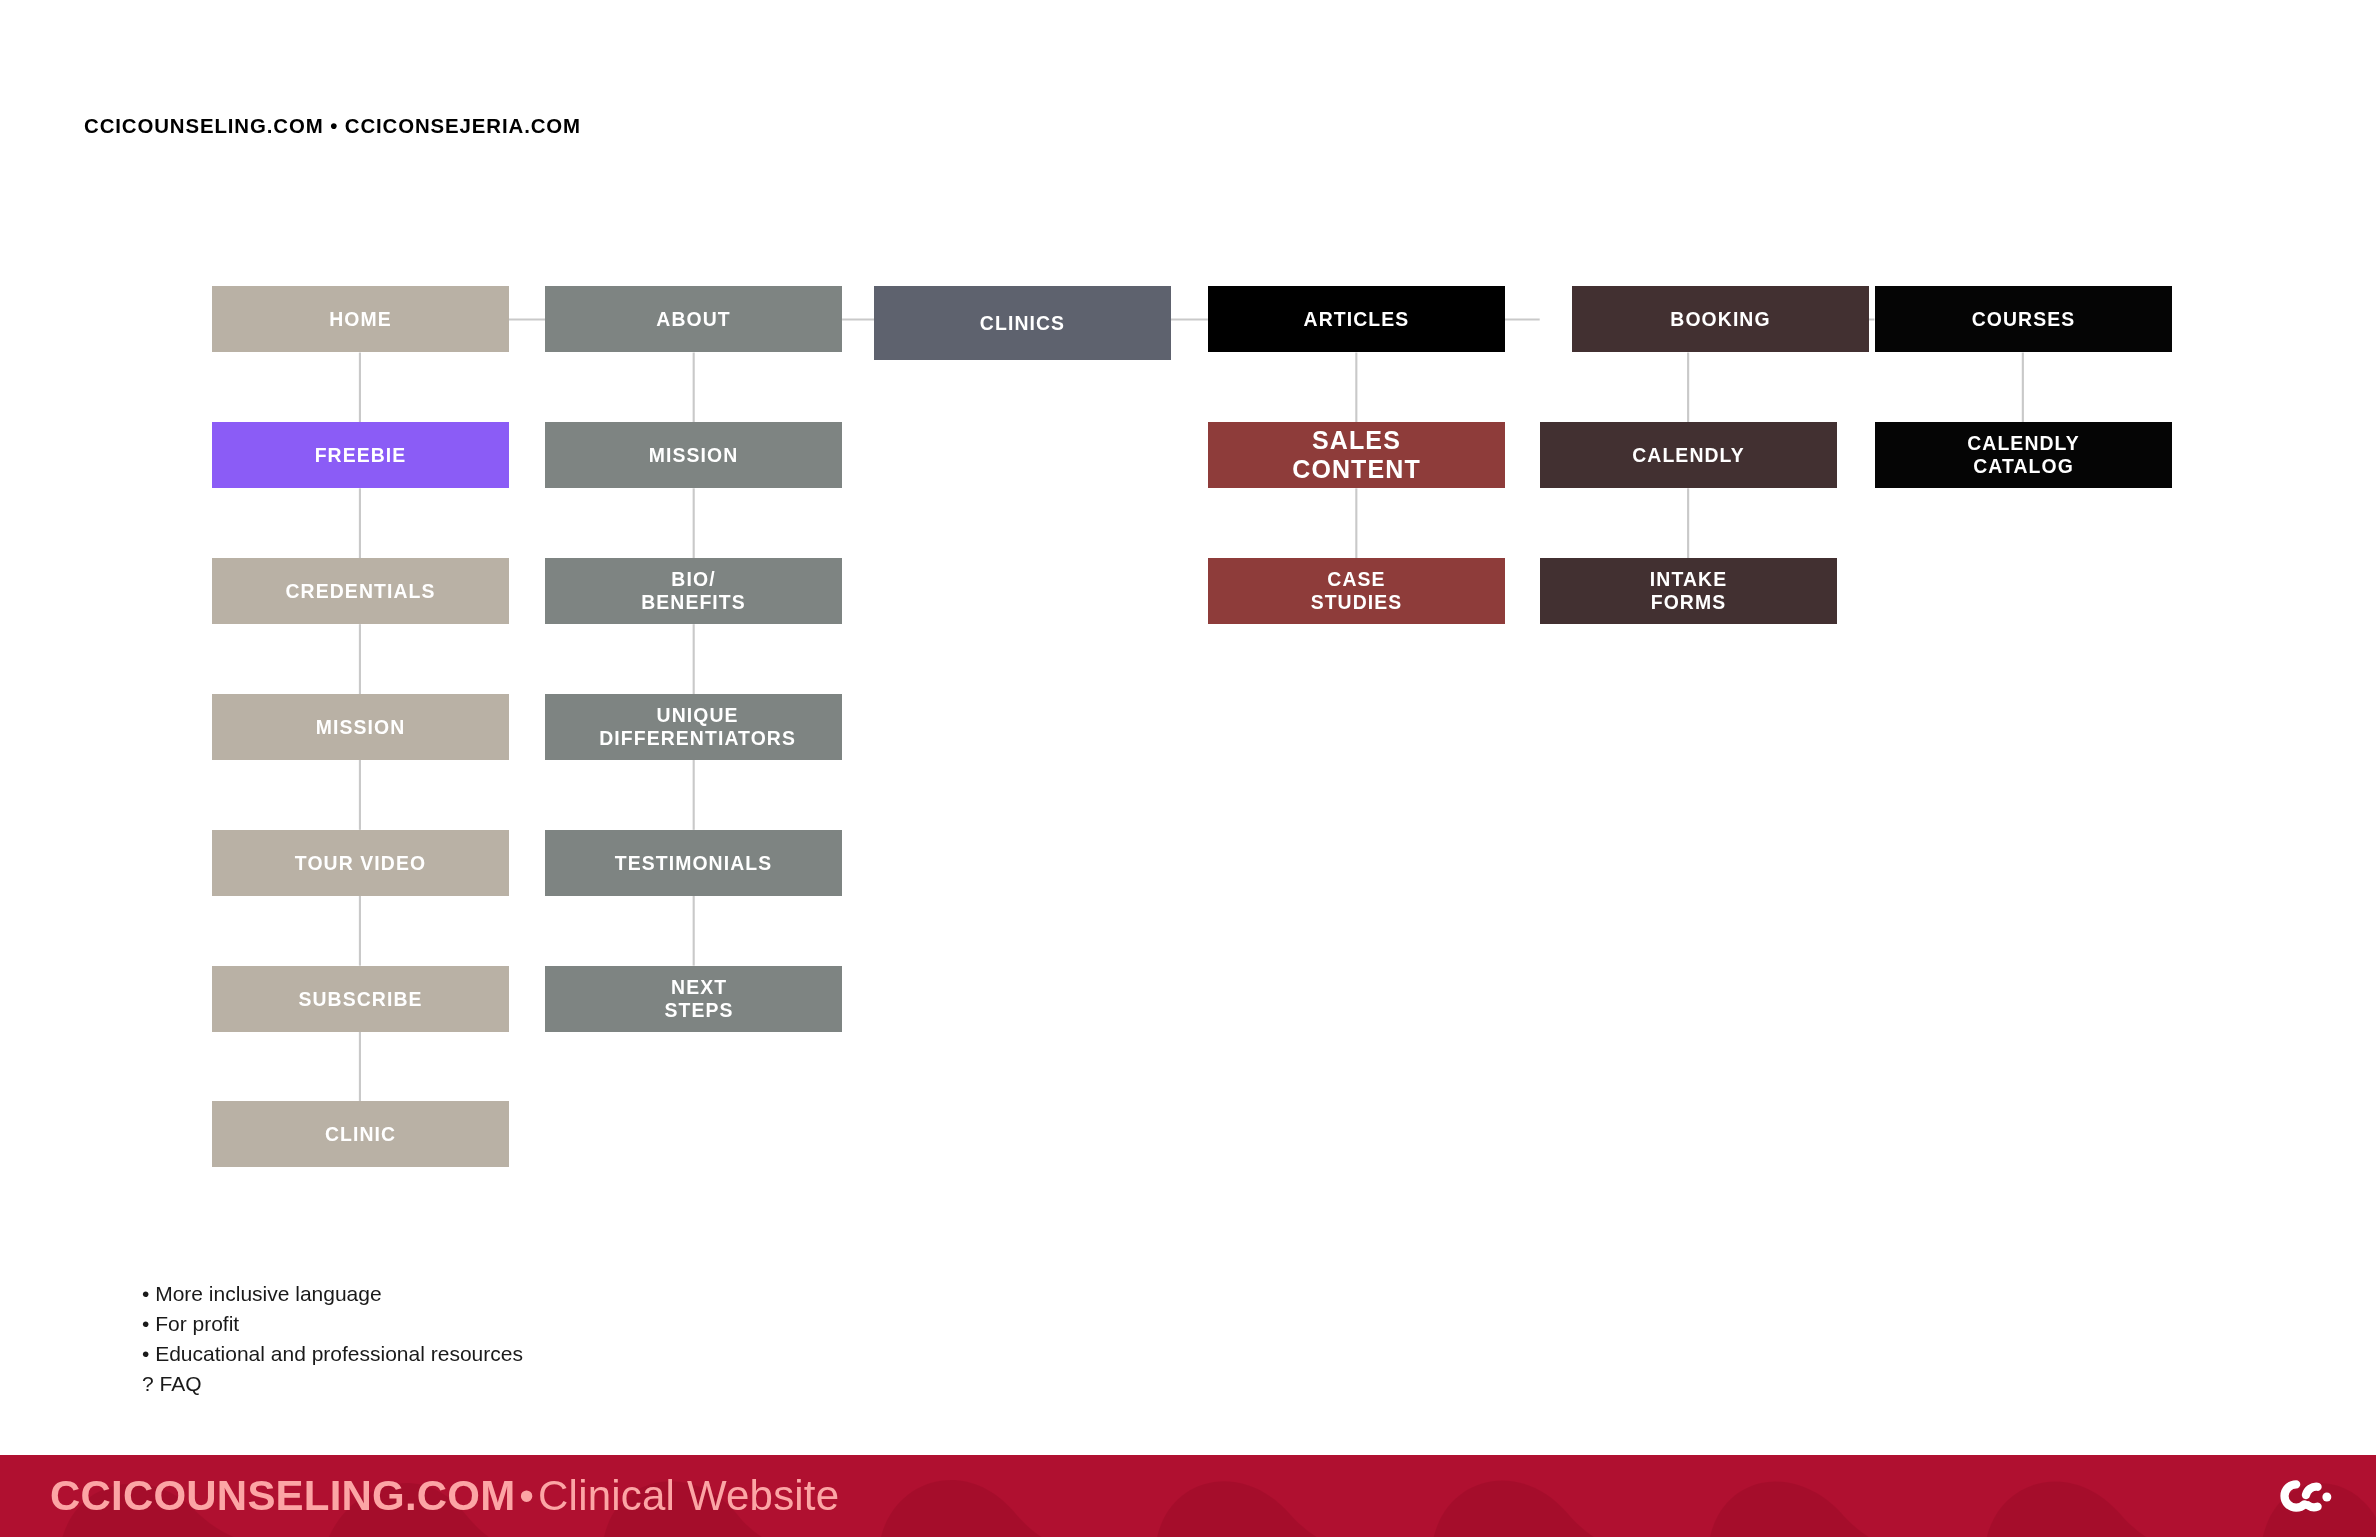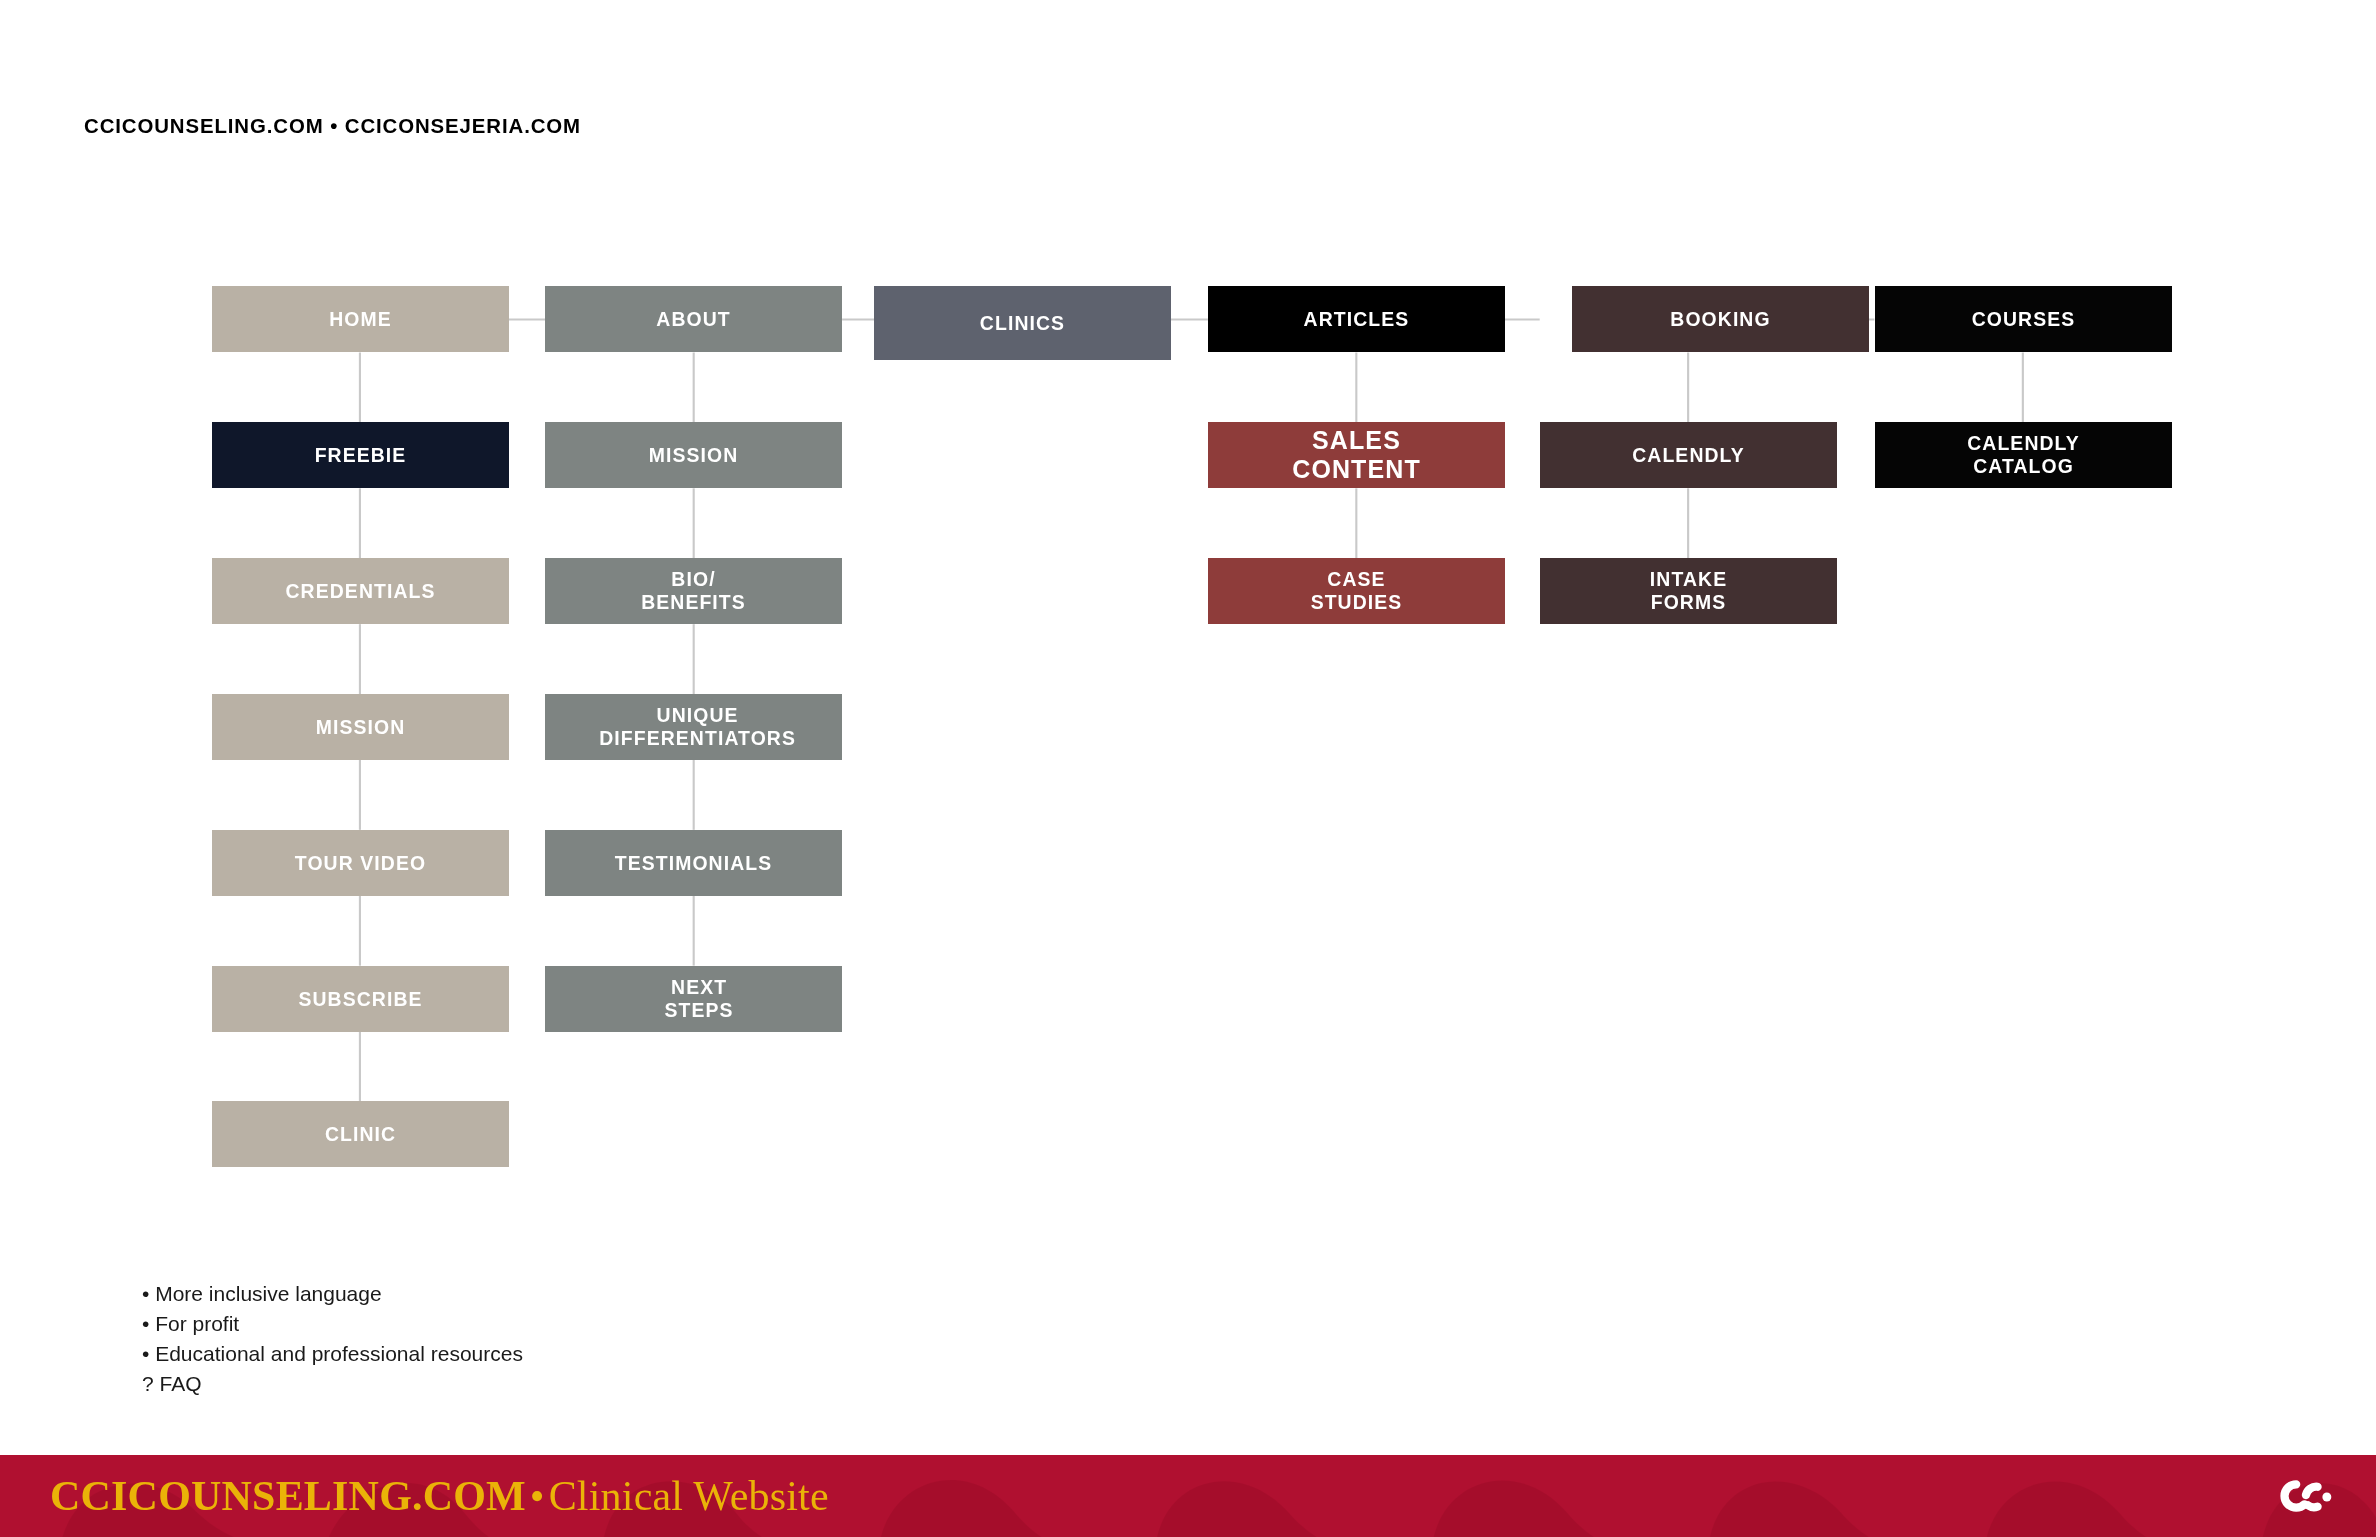--- a/index.html
+++ b/index.html
@@ -72,23 +72,23 @@
   #footer-watermark {
     position:absolute;
     left:0; top:-33px;
     width:100%; height:146px;
     opacity:0.5;
   }
   #footer-title {
     position:absolute;
     left:50px; top:50%;
     transform:translateY(-50%);
-    font-family:Liberation Serif, serif;
+    font-family:Liberation Sans, sans-serif;
     font-size:42px;
-    color:#eab308;
+    color:#fca5a5;
     white-space:nowrap;
     letter-spacing:0.2px;
   }
   #footer-title .b { font-weight:bold; }
   #footer-title .sep { font-weight:normal; padding:0 3.9px; }
   #footer-title .light { font-weight:normal; }
   #footer-logo {
     position:absolute;
     right:37px; top:50%;
     transform:translateY(-50%);
@@ -123,21 +123,21 @@
       <line x1="1207" y1="329" x2="1245" y2="329" stroke="#c9c9c9" stroke-width="2.2"></line>
       <line x1="1551" y1="329" x2="1587" y2="329" stroke="#c9c9c9" stroke-width="2.2"></line>
       <line x1="1893" y1="329" x2="1932" y2="329" stroke="#c9c9c9" stroke-width="2.2"></line>
     </svg>
   <div id="node-layer">
       <div class="node" style="left: 212px; top: 286px; width: 297px; height: 66px; background: rgb(185, 177, 165); font-size: 19.4px;">
         <div>
           <span>HOME</span>
         </div>
       </div>
-      <div class="node" style="left: 212px; top: 422px; width: 297px; height: 66px; background: #0f172a; font-size: 19.4px;">
+      <div class="node" style="left: 212px; top: 422px; width: 297px; height: 66px; background: #8b5cf6; font-size: 19.4px;">
         <div>
           <span>FREEBIE</span>
         </div>
       </div>
       <div class="node" style="left: 212px; top: 558px; width: 297px; height: 66px; background: rgb(185, 177, 165); font-size: 19.4px;">
         <div>
           <span>CREDENTIALS</span>
         </div>
       </div>
       <div class="node" style="left: 212px; top: 694px; width: 297px; height: 66px; background: rgb(185, 177, 165); font-size: 19.4px;">

